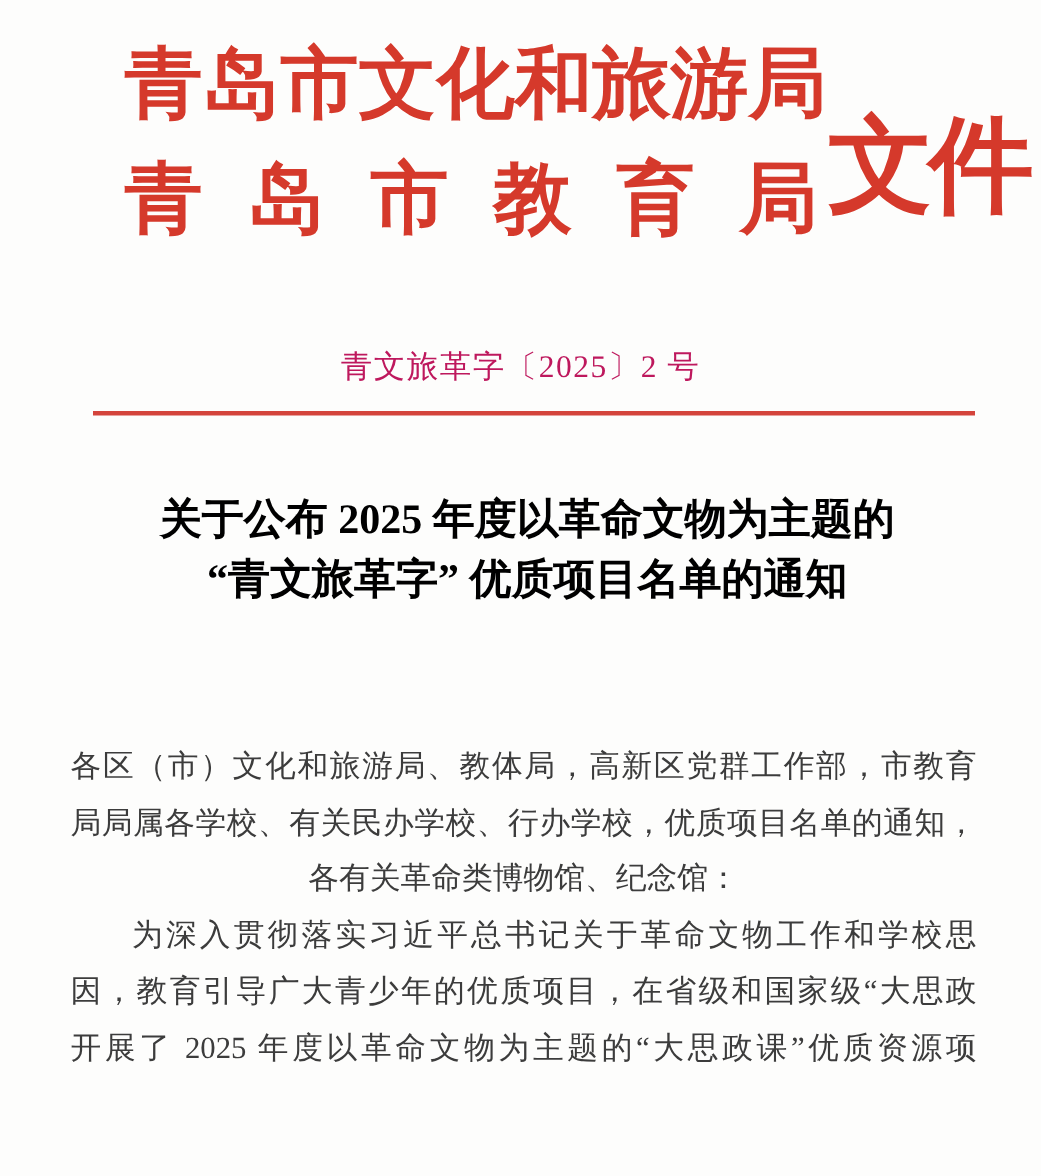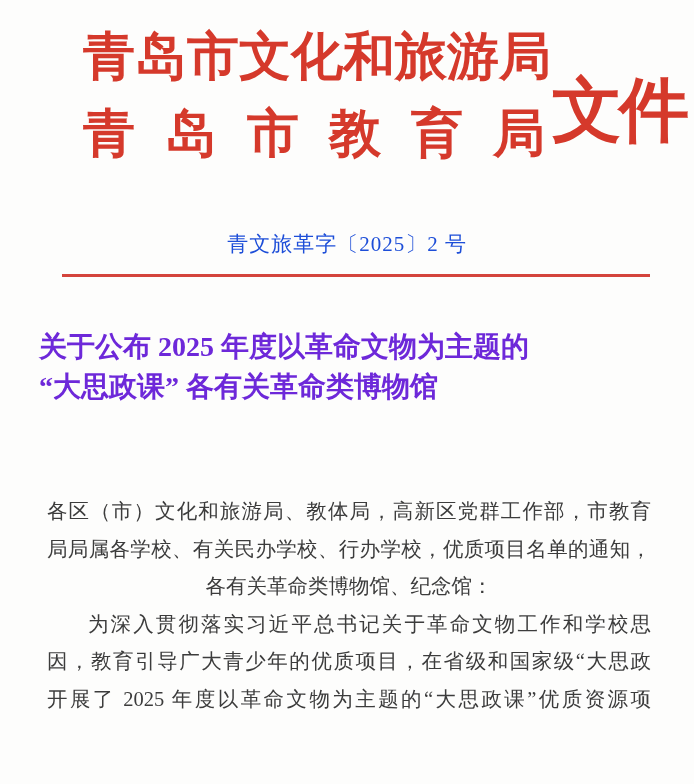--- a/index.html
+++ b/index.html
@@ -43,41 +43,41 @@
     letter-spacing: -3px;
     white-space: nowrap;
   }
 
   
   .doc-number {
     position: absolute;
     top: 230px; left: 0; right: 0;
     text-align: center;
     font-size: 21px;
-    color: #1d4ed8;
+    color: #be185d;
     letter-spacing: 1px;
   }
 
   
   .red-rule {
     position: absolute;
     top: 274px; left: 62px;
     width: 588px; height: 3px;
     background: var(--red-rule, #d4443c);
   }
 
   
   .doc-title {
     position: absolute;
     top: 327px; left: 39px; right: 30px;
-    text-align: left;
+    text-align: center;
     font-size: 28px;
     font-weight: bold;
     line-height: 40px;
-    color: #6d28d9;
+    color: #000000;
   }
 
   
   .doc-body {
     position: absolute;
     top: 446px; left: 47px;
     width: 604px;
     font-size: 20.5px;
     color: #3c3c3c;
     margin-top: 47px;
@@ -108,21 +108,21 @@
     </div>
     <div class="doc-type">文件</div>
   </div>
 
   <div class="doc-number">青文旅革字〔2025〕2 号</div>
 
   <div class="red-rule"></div>
 
   <div class="doc-title">
     <div>关于公布 2025 年度以革命文物为主题的</div>
-    <div>“大思政课” 各有关革命类博物馆</div>
+    <div>“青文旅革字” 优质项目名单的通知</div>
   </div>
 
   <div class="doc-body">
       <div class="para">
         <div class="line fill">各区（市）文化和旅游局、教体局，高新区党群工作部，市教育</div>
         <div class="line fill">局局属各学校、有关民办学校、行办学校，优质项目名单的通知，</div>
         <div class="line">各有关革命类博物馆、纪念馆：</div>
       </div>
       <div class="para">
         <div class="line fill indent">为深入贯彻落实习近平总书记关于革命文物工作和学校思</div>

